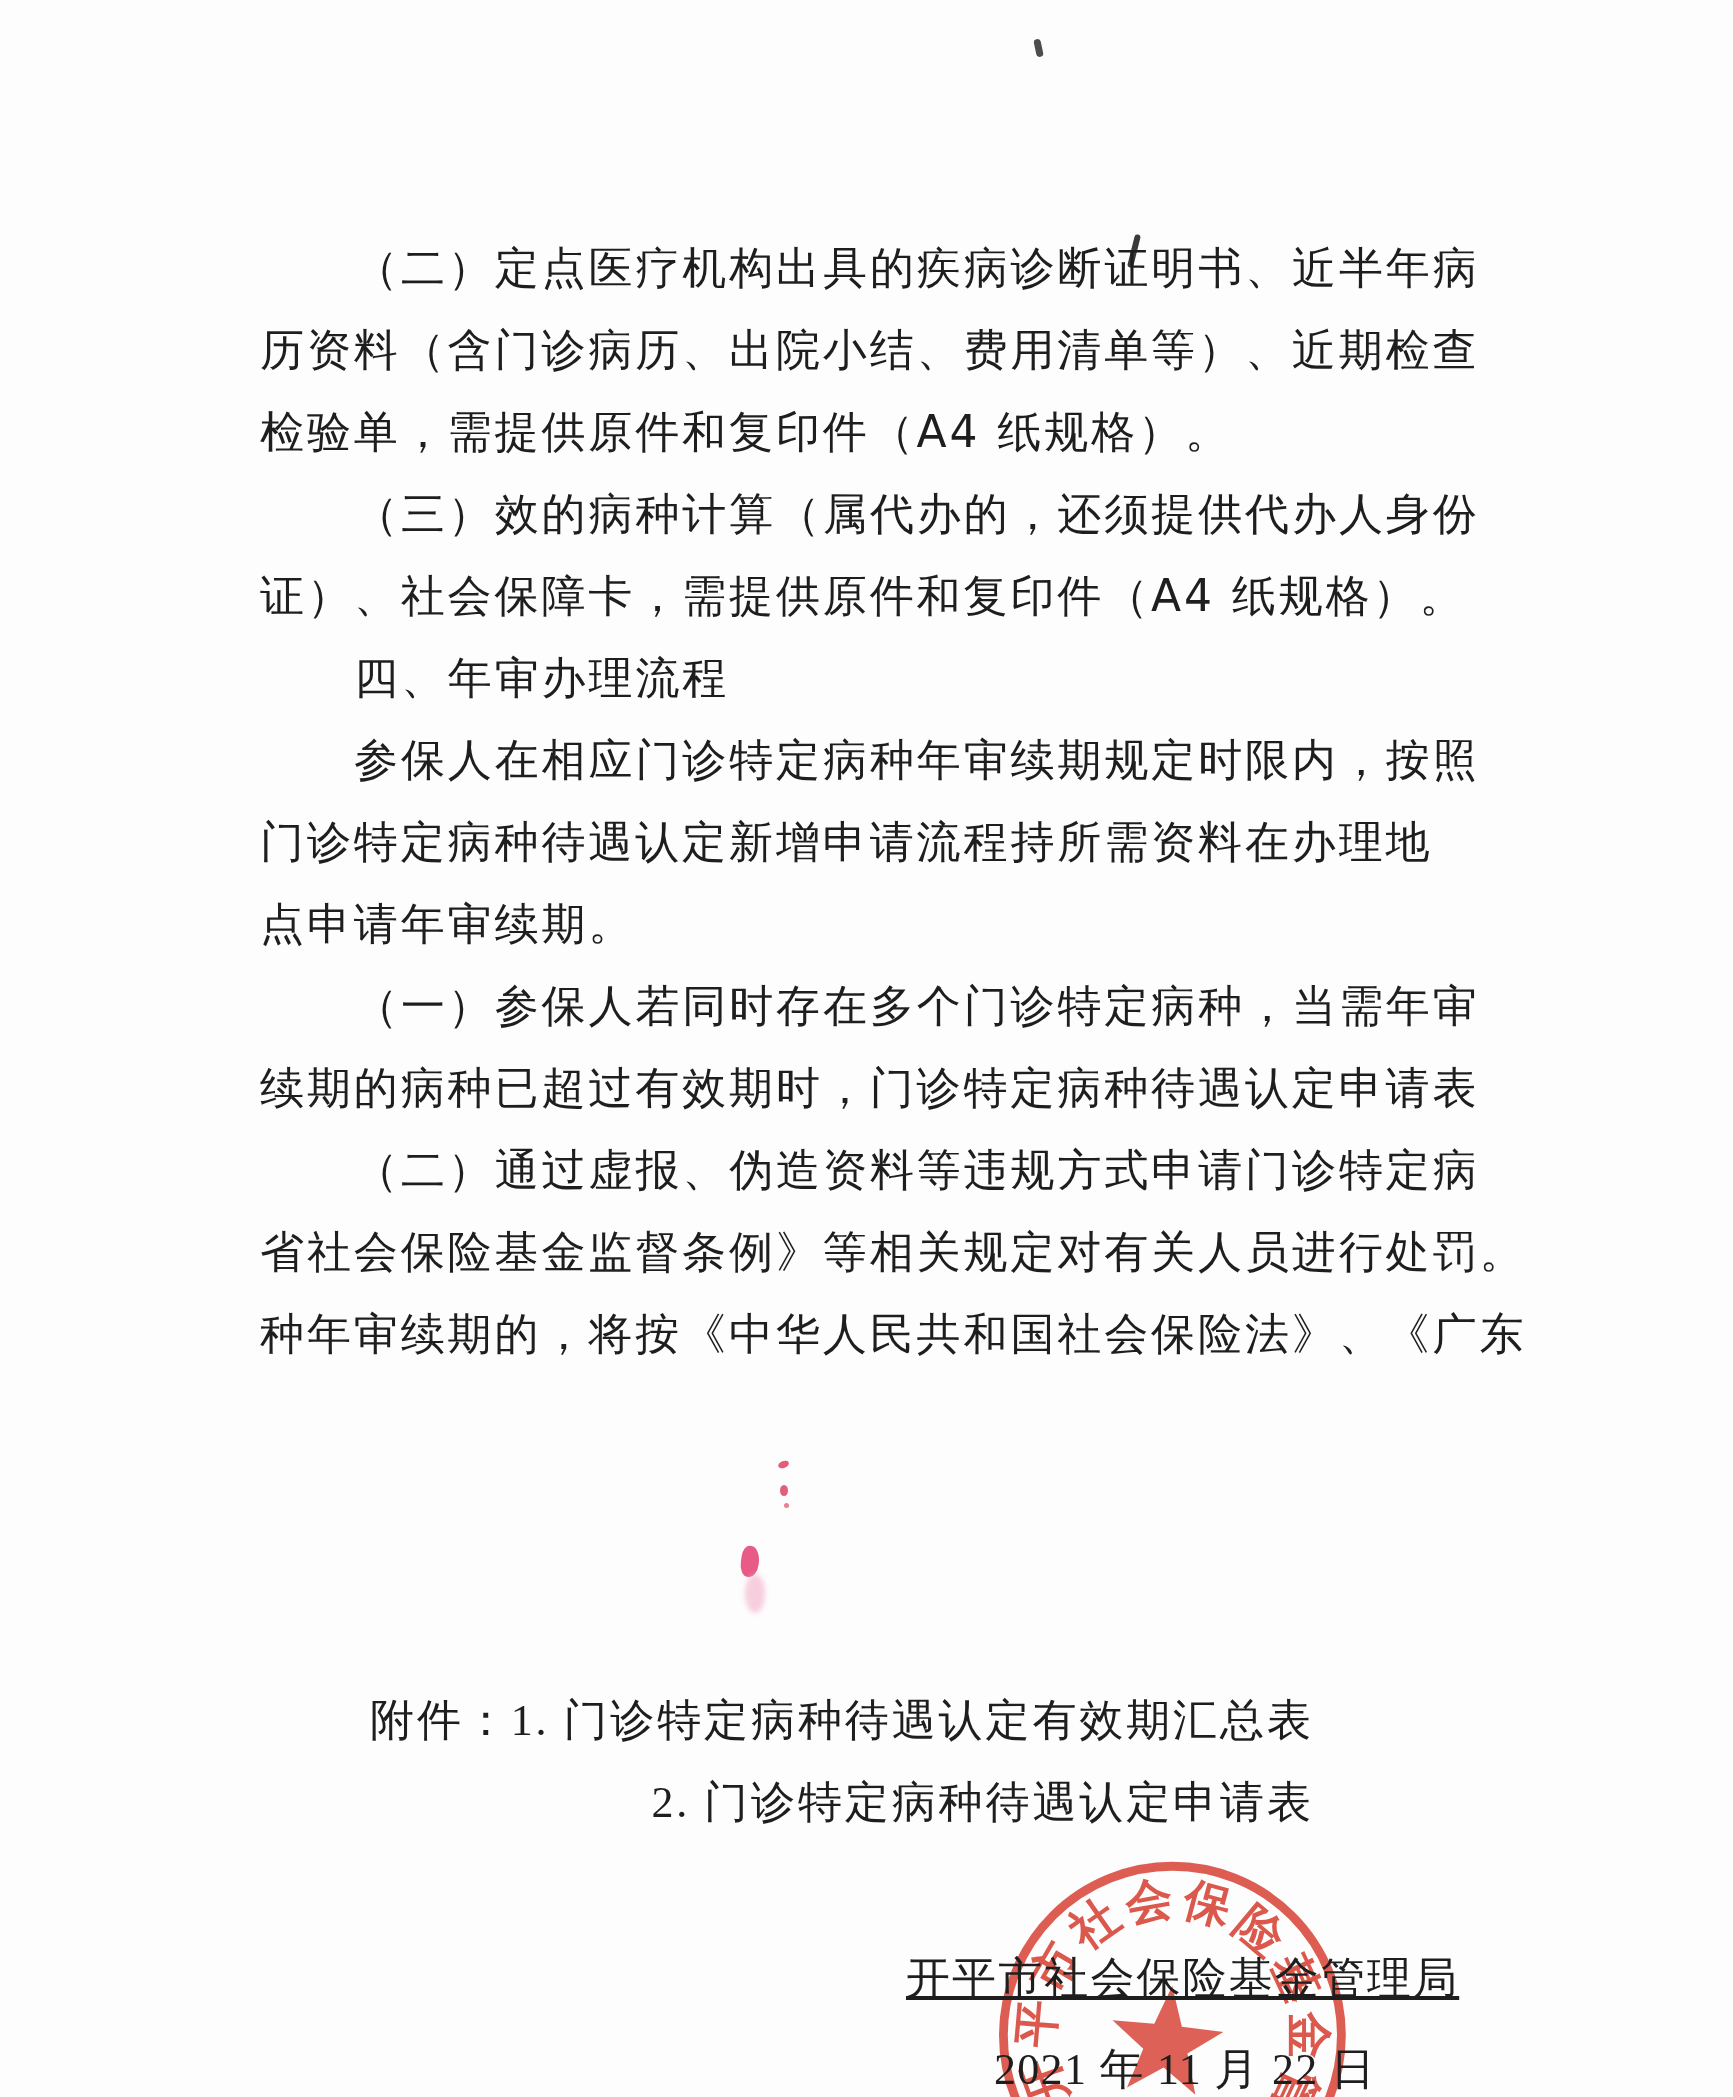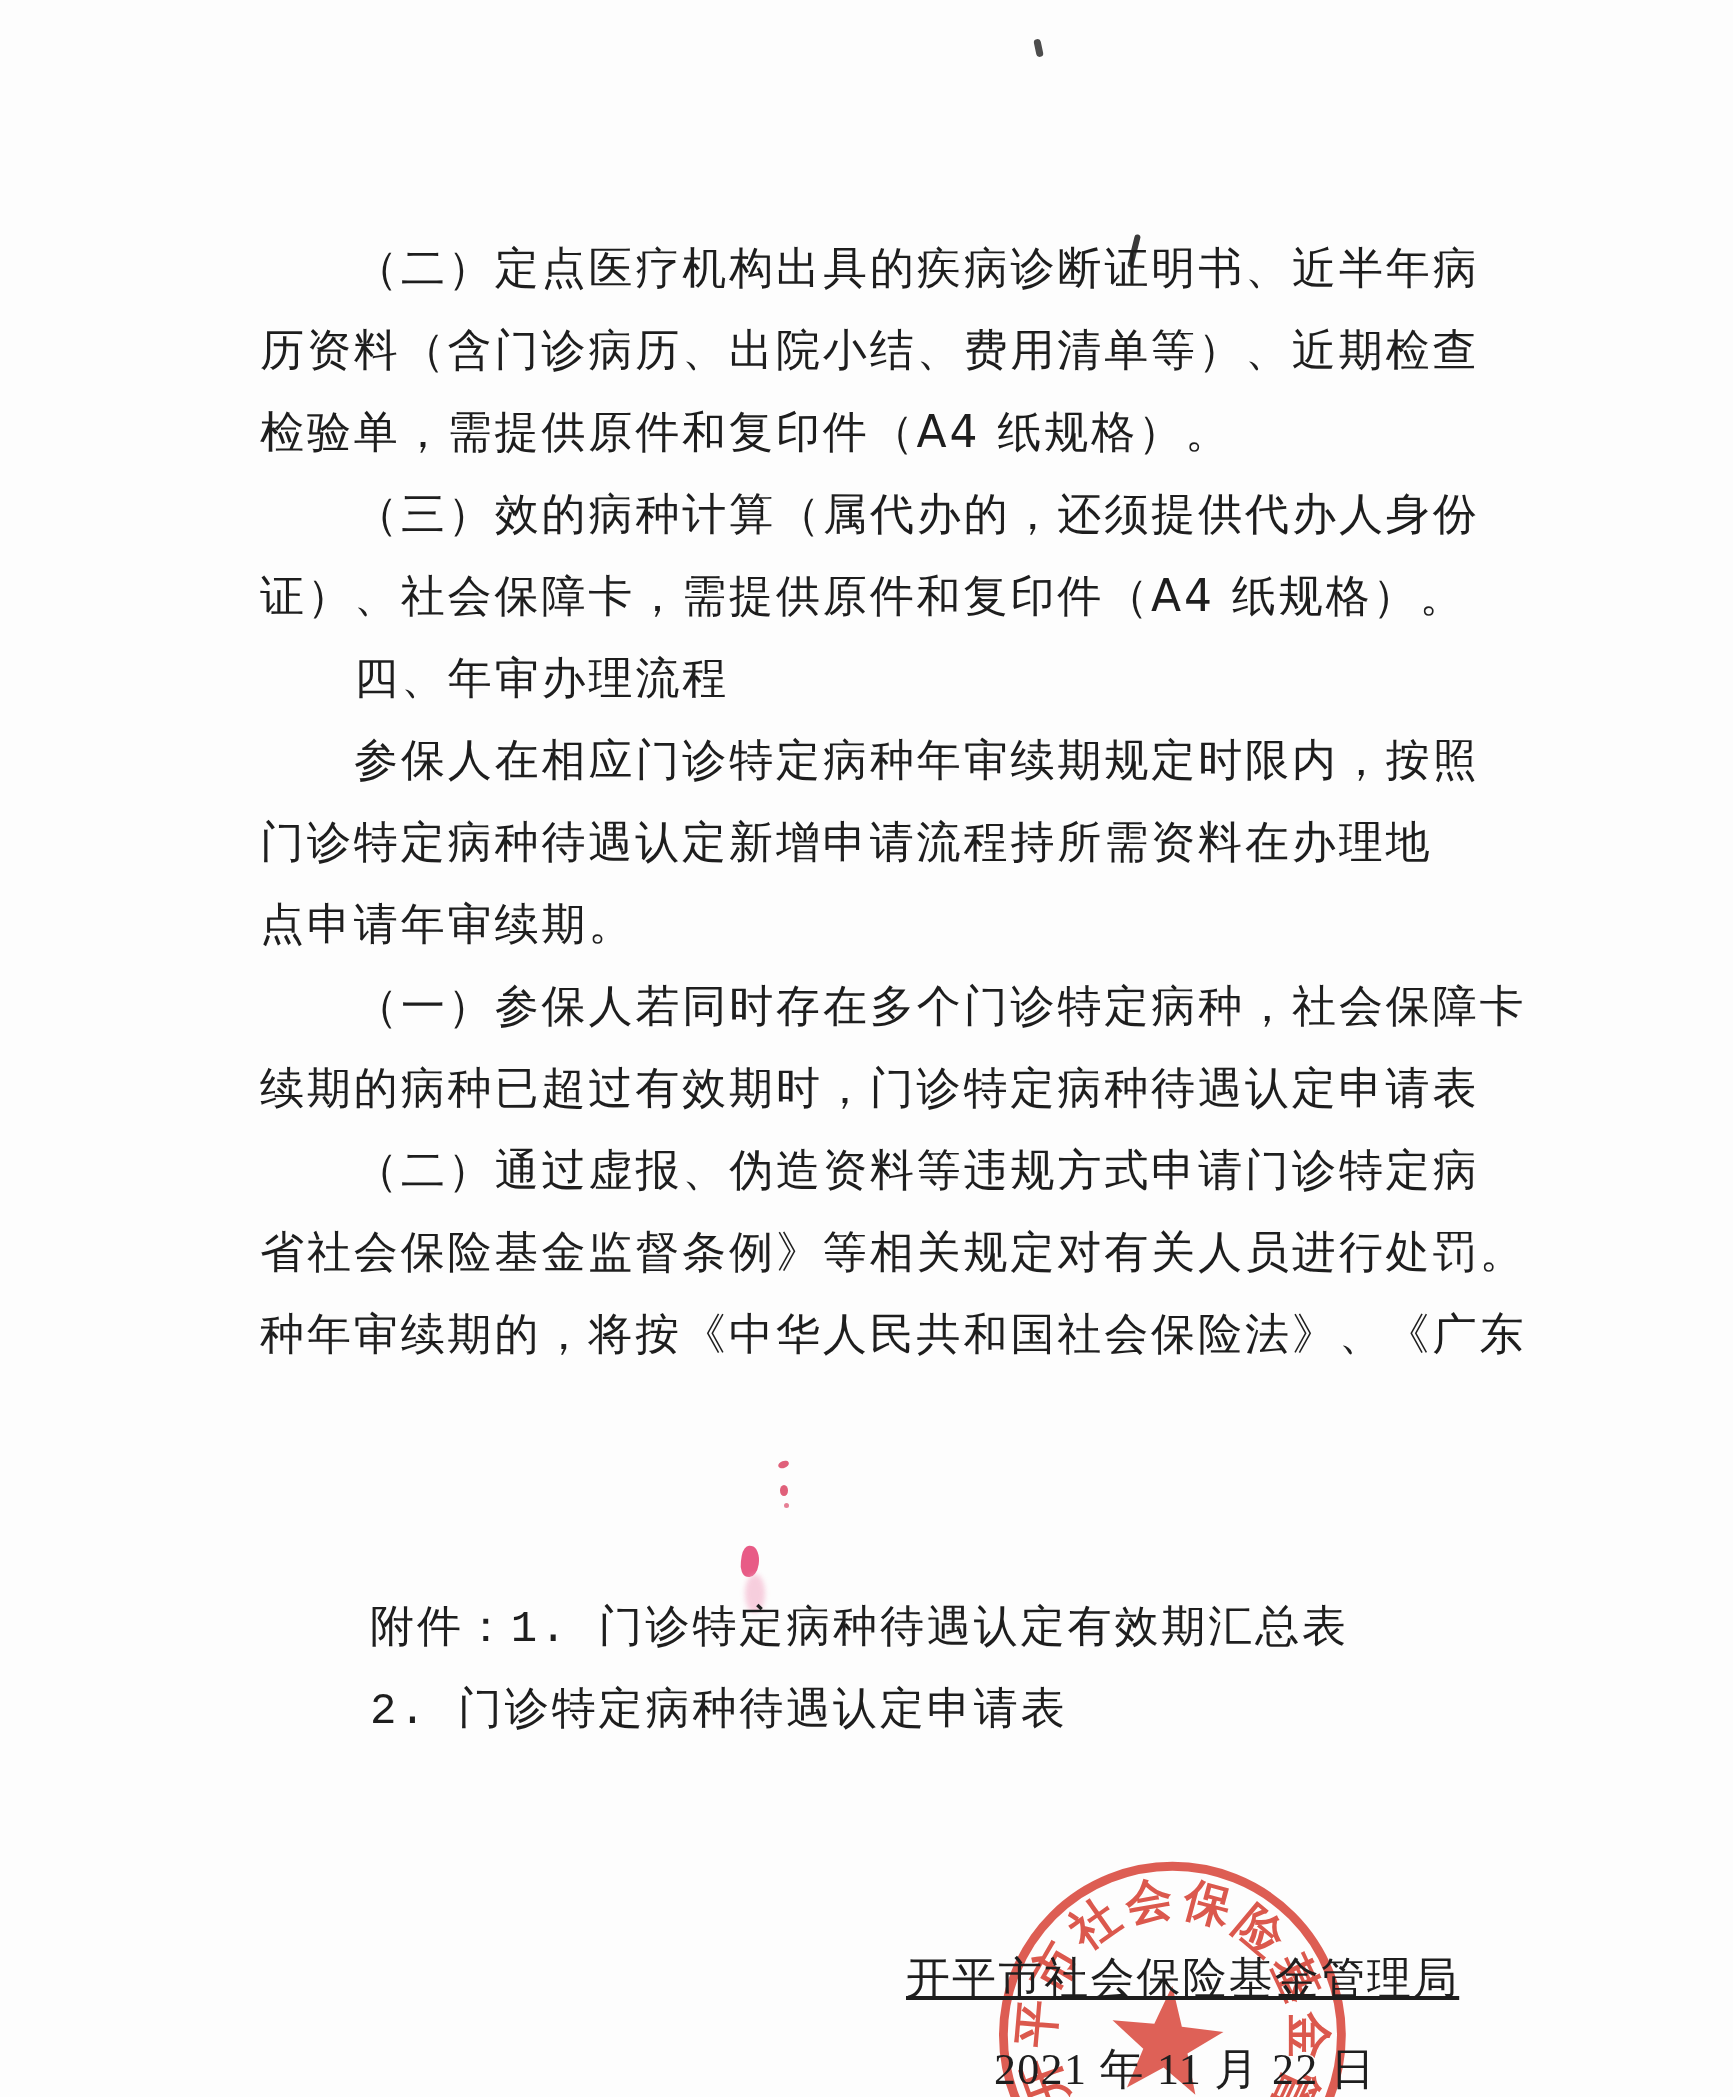--- a/index.html
+++ b/index.html
@@ -19,26 +19,27 @@
     font-size:44px;
     line-height:82px;
     letter-spacing:2.9px;
     color:#1e1e1e;
   }
   .doc-line{white-space:nowrap;height:82px;margin-left:11px;}
   .doc-line.indent{text-indent:94px;}
   
   #attachments{
     position:absolute;
-    left:359px;top:1588px;
+    left:359px;top:1680px;
     font-size:44px;
     line-height:82px;
     letter-spacing:2.9px;
-    font-family:Liberation Mono, monospace;
+    font-family:Liberation Serif, serif;
     white-space:nowrap;
+    text-align:right;
   }
   
   #agency-line{
     position:absolute;
     left:906px;top:1949px;
     font-size:44px;
     letter-spacing:2.1px;
     white-space:nowrap;
     z-index:3;
     text-decoration:underline;
@@ -106,21 +107,21 @@
   <div id="body-text">
     <div class="doc-line indent">（二）定点医疗机构出具的疾病诊断证明书、近半年病</div>
     <div class="doc-line">历资料（含门诊病历、出院小结、费用清单等）、近期检查</div>
     <div class="doc-line">检验单，需提供原件和复印件（A4 纸规格）。</div>
     <div class="doc-line indent">（三）效的病种计算（属代办的，还须提供代办人身份</div>
     <div class="doc-line">证）、社会保障卡，需提供原件和复印件（A4 纸规格）。</div>
     <div class="doc-line indent">四、年审办理流程</div>
     <div class="doc-line indent">参保人在相应门诊特定病种年审续期规定时限内，按照</div>
     <div class="doc-line">门诊特定病种待遇认定新增申请流程持所需资料在办理地</div>
     <div class="doc-line">点申请年审续期。</div>
-    <div class="doc-line indent">（一）参保人若同时存在多个门诊特定病种，社会保障卡</div>
+    <div class="doc-line indent">（一）参保人若同时存在多个门诊特定病种，当需年审</div>
     <div class="doc-line">续期的病种已超过有效期时，门诊特定病种待遇认定申请表</div>
     <div class="doc-line indent">（二）通过虚报、伪造资料等违规方式申请门诊特定病</div>
     <div class="doc-line">省社会保险基金监督条例》等相关规定对有关人员进行处罚。</div>
     <div class="doc-line">种年审续期的，将按《中华人民共和国社会保险法》、《广东</div>
   </div>
 
   <div id="attachments">
     <div class="doc-line">附件：1. 门诊特定病种待遇认定有效期汇总表</div>
     <div class="doc-line">2. 门诊特定病种待遇认定申请表</div>
   </div>

